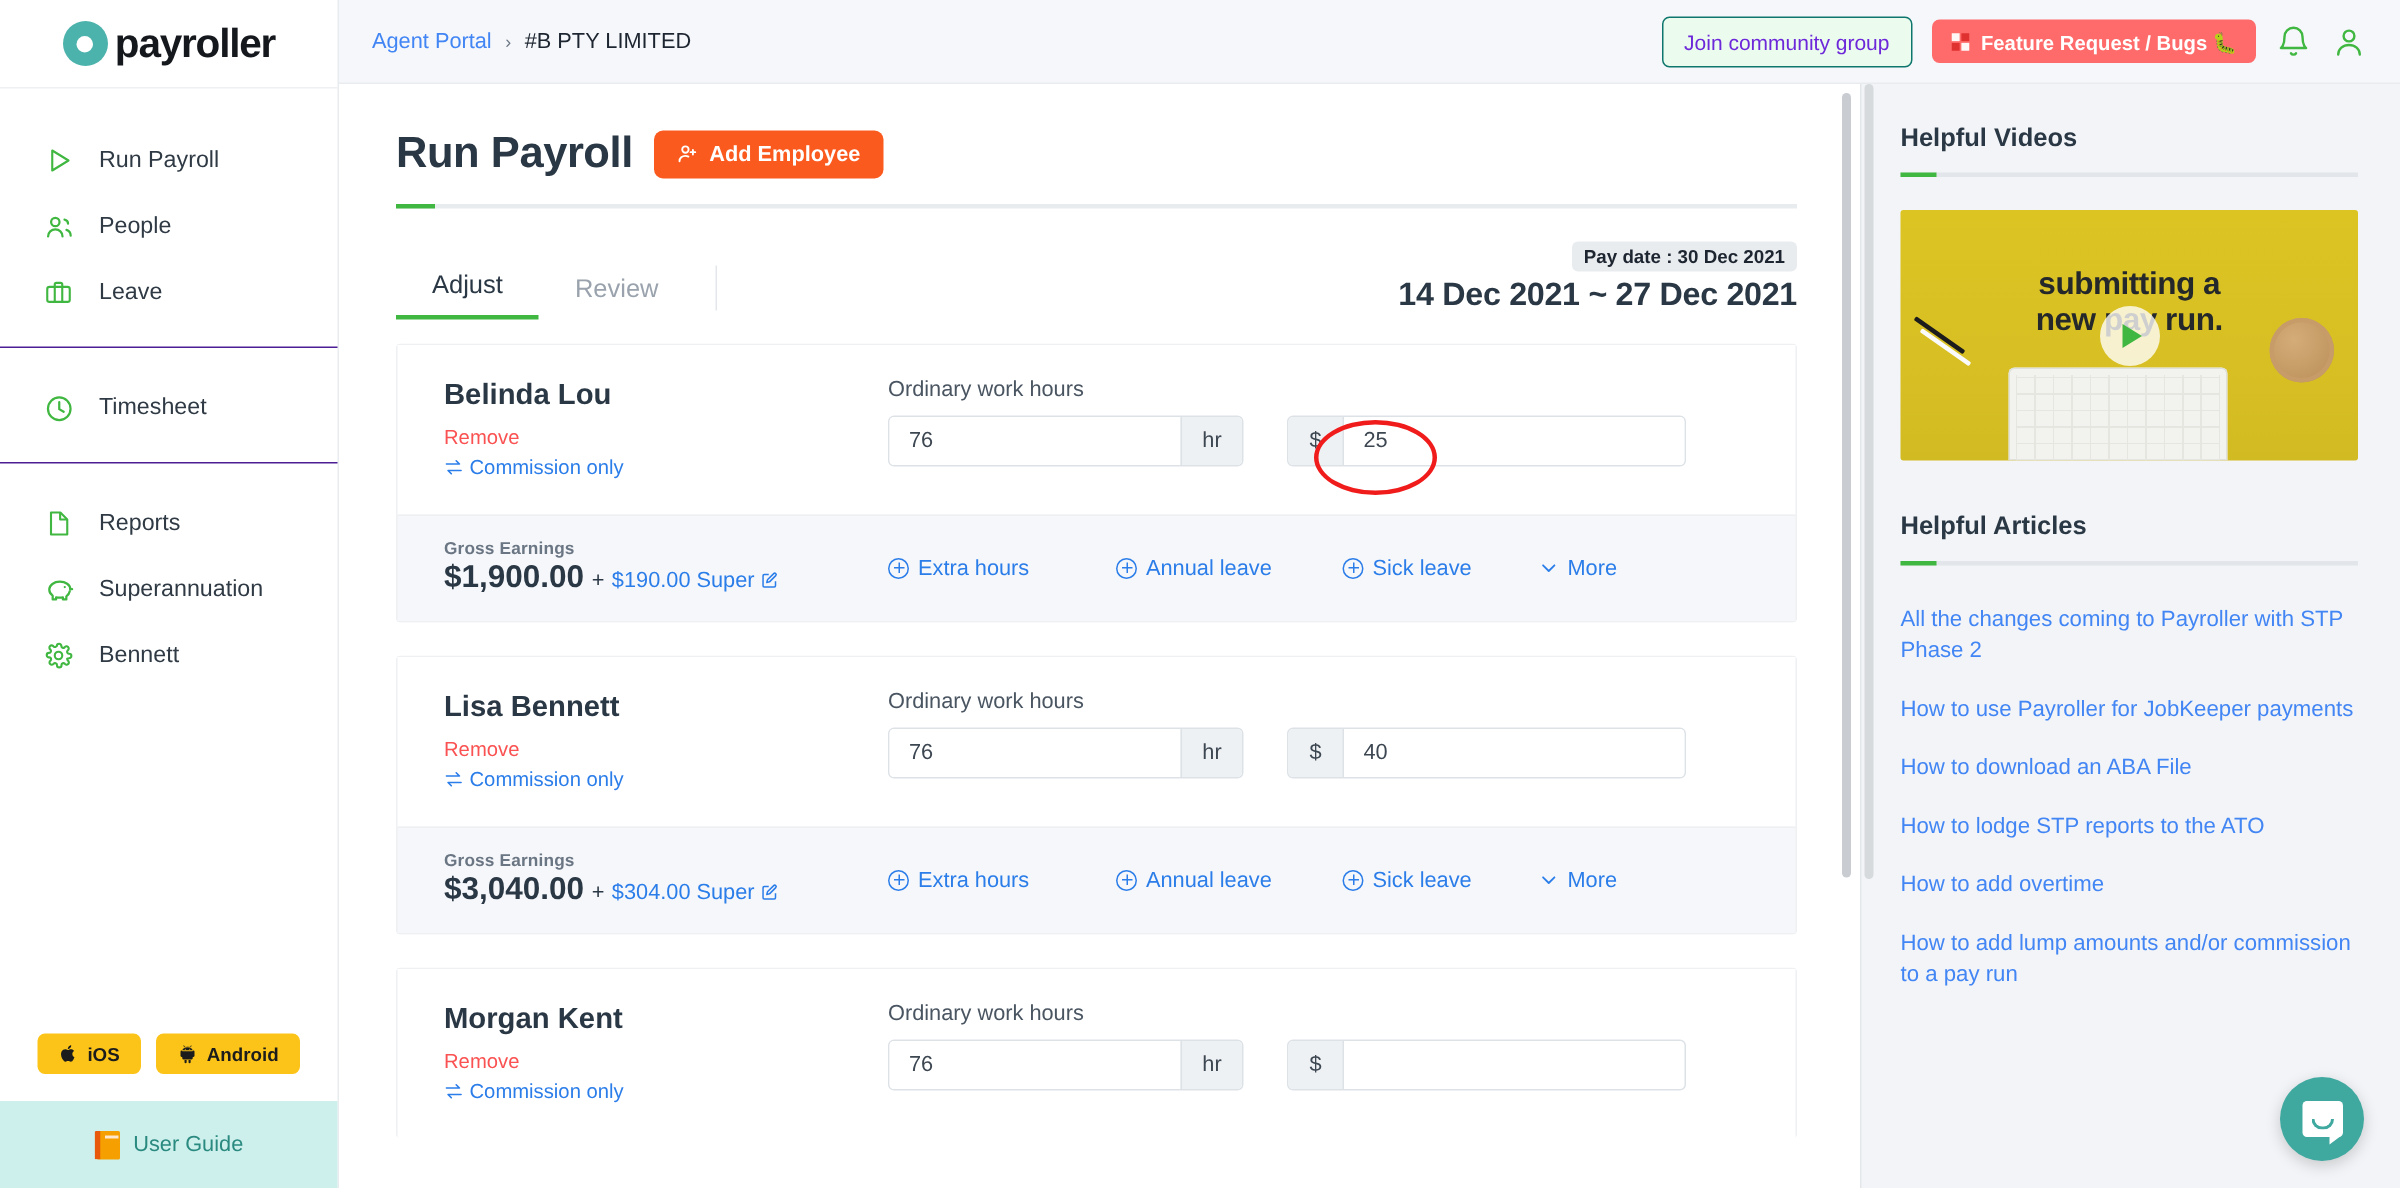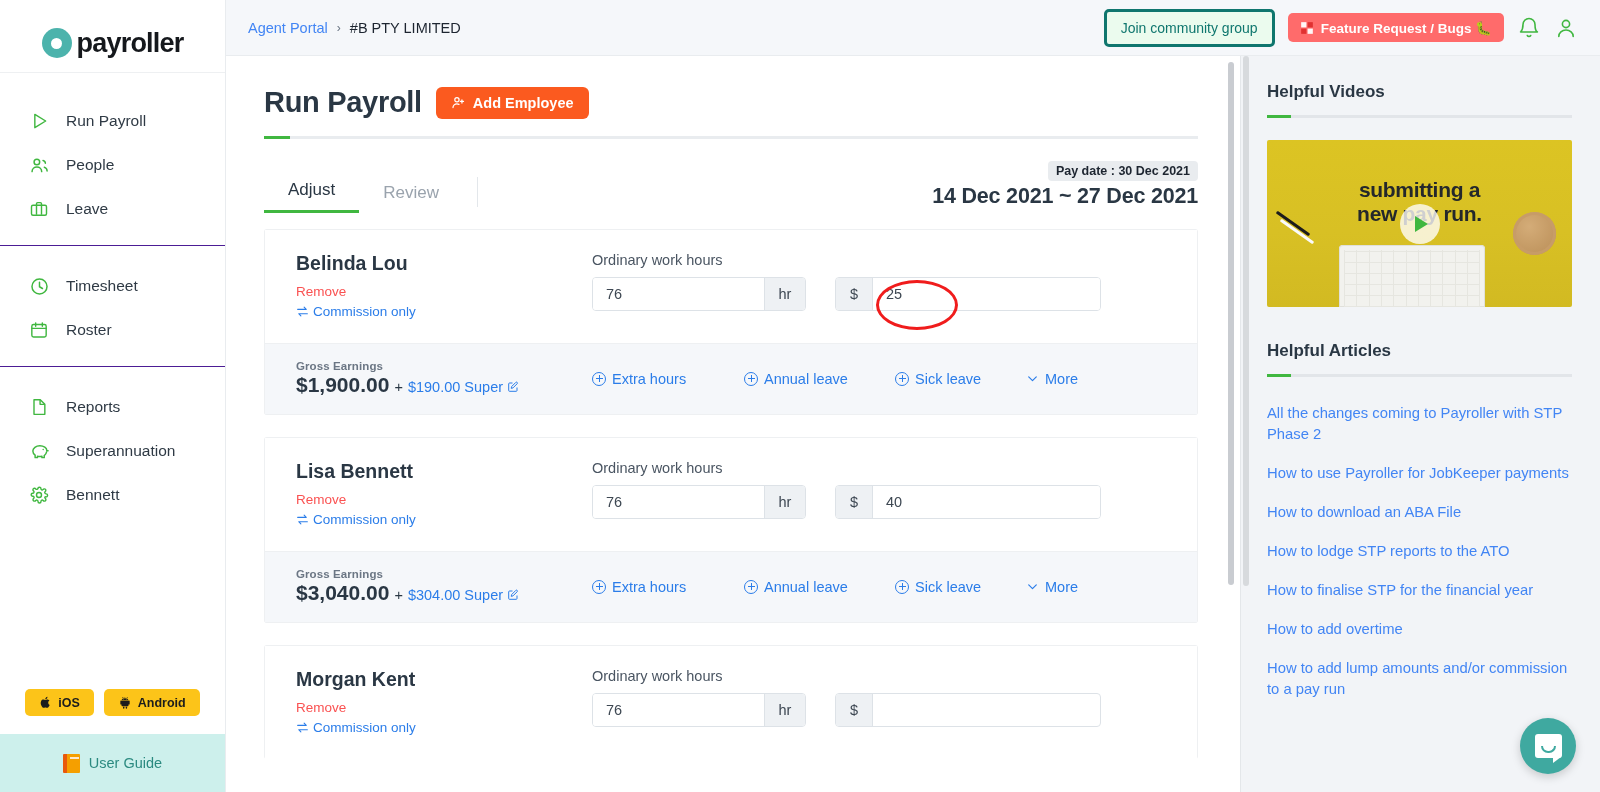--- a/index.html
+++ b/index.html
@@ -13,21 +13,20 @@
 
   
   .sidebar {
     width: 226px; height: 792px; background: #ffffff;
     border-right: 1px solid #e9ecef;
     display: flex; flex-direction: column; position: relative;
   }
   .logo-wrap {
     height: 59px; display: flex; align-items: center; justify-content: center;
     border-bottom: 1px solid #eef0f2;
-    margin-top: 14px;
   }
   .logo { display: flex; align-items: center; gap: 5px; }
   .logo-mark {
     width: 30px; height: 30px; border-radius: 50%;
     background: #4cb3ac; display: flex; align-items: center; justify-content: center;
   }
   .logo-mark i { width: 11px; height: 11px; border-radius: 50%; background: #ffffff; display:block; }
   .logo-text { font-size: 27px; font-weight: 700; color: #15181c; letter-spacing: -0.8px; }
 
   .nav { padding-top: 26px; flex: 1; }
@@ -64,21 +63,21 @@
   .topbar {
     height: 56px; background: #f5f7fa; border-bottom: 1px solid #e9ecef;
     display: flex; align-items: center; padding: 0 22px 0 22px; gap: 12px;
   }
   .crumbs { display: flex; align-items: center; gap: 9px; font-size: 14.5px; }
   .crumb-link { color: #4285f4; cursor: pointer; }
   .crumb-sep { color: #6b7684; font-size: 12px; }
   .crumb-cur { color: #1d2530; }
   .topbar-right { margin-left: auto; display: flex; align-items: center; gap: 13px; }
   .btn-community {
-    border: 3px solid #0f766e; background: #ebfbee; color: #0f766e;
+    border: 1px solid #0f766e; background: #ebfbee; color: #6d28d9;
     border-radius: 5px; height: 29px; padding: 16px 14px; font-size: 14px;
     display: flex; align-items: center; cursor: pointer;
   }
   .btn-feature {
     background: #ff6b6b; color: #ffffff; border-radius: 5px; height: 29px;
     padding: 0 12px; font-size: 13.5px; font-weight: 700; cursor: pointer;
     display: flex; align-items: center; gap: 7px;
   }
   .ic-bell, .ic-user { width: 24px; height: 24px; cursor: pointer; }
 
@@ -122,21 +121,21 @@
     display: flex; align-items: flex-start; padding: 22px 28px 24px 31px; gap: 0;
   }
   .emp-left { width: 296px; flex: 0 0 296px; }
   .emp-name { font-size: 19.5px; font-weight: 700; color: #2a3744; }
   .emp-remove { font-size: 13.5px; color: #fa5252; margin-top: 9px; cursor: pointer; }
   .emp-comm { font-size: 13.5px; color: #2b7de9; margin-top: 5px; cursor: pointer; display: flex; align-items: center; gap: 4px; }
   .emp-fields { flex: 1; }
   .field-label { font-size: 14.5px; color: #4a5562; margin-bottom: 9px; }
   .field-row { display: flex; gap: 29px; }
   .inp-group { display: flex; height: 34px; border: 1px solid #dde2e7; border-radius: 4px; overflow: hidden; background:#fff; }
-  .inp-group.hours { width: 214px; }
+  .inp-group.hours { width: 237px; }
   .inp-group.rate { width: 266px; }
   .inp-txt {
     flex: 1; border: none; outline: none; font-size: 14.5px; color: #3d4752;
     padding: 0 13px; font-family: "Liberation Sans", sans-serif; background: #fff; min-width: 0;
   }
   .inp-suffix {
     width: 41px; background: #eef1f4; border-left: 1px solid #dde2e7;
     display: flex; align-items: center; justify-content: center; font-size: 14.5px; color: #3d4752;
   }
   .inp-prefix {
@@ -300,29 +299,20 @@
 
       <div class="nav-group">
         <div class="nav-item">
           <span class="nav-ico">
             <svg width="21" height="21" viewBox="0 0 24 24" fill="none" stroke="#40b740" stroke-width="1.7" stroke-linecap="round">
                 <circle cx="12" cy="12" r="8.6"></circle>
                 <path d="M12 7v5.3l3.4 2"></path>
               </svg>
           </span>
           <span class="nav-label">Timesheet</span>
-        </div>
-        <div class="nav-item">
-          <span class="nav-ico">
-            <svg width="20" height="20" viewBox="0 0 24 24" fill="none" stroke="#40b740" stroke-width="1.7" stroke-linecap="round">
-                <rect x="3.4" y="5.4" width="17.2" height="15" rx="2"></rect>
-                <path d="M3.4 10h17.2M8 3.4v4M16 3.4v4"></path>
-              </svg>
-          </span>
-          <span class="nav-label">Roster</span>
         </div>
       </div>
 
       <div class="nav-group">
         <div class="nav-item">
           <span class="nav-ico">
             <svg width="20" height="20" viewBox="0 0 24 24" fill="none" stroke="#40b740" stroke-width="1.7" stroke-linejoin="round">
                 <path d="M6 3.2h7.5L19 8.8V20.8H6z"></path>
                 <path d="M13.3 3.2v5.6H19"></path>
               </svg>
@@ -622,21 +612,20 @@
         </div>
 
         <div class="rp-title rp-title2">Helpful Articles</div>
         <div class="rp-rule"></div>
 
         <div class="articles">
           <div class="article-link">All the changes coming to Payroller with STP Phase 2</div>
           <div class="article-link">How to use Payroller for JobKeeper payments</div>
           <div class="article-link">How to download an ABA File</div>
           <div class="article-link">How to lodge STP reports to the ATO</div>
-          <div class="article-link">How to finalise STP for the financial year</div>
           <div class="article-link">How to add overtime</div>
           <div class="article-link">How to add lump amounts and/or commission to a pay run</div>
         </div>
 
         <div class="sb-track" style="left:2px; top:0px; width:6px; height:740px;">
           <div class="sb-thumb" style="height:530px; background:#d7dadd;"></div>
         </div>
 
         <div class="chat-bubble">
           <span class="cb-msg">

